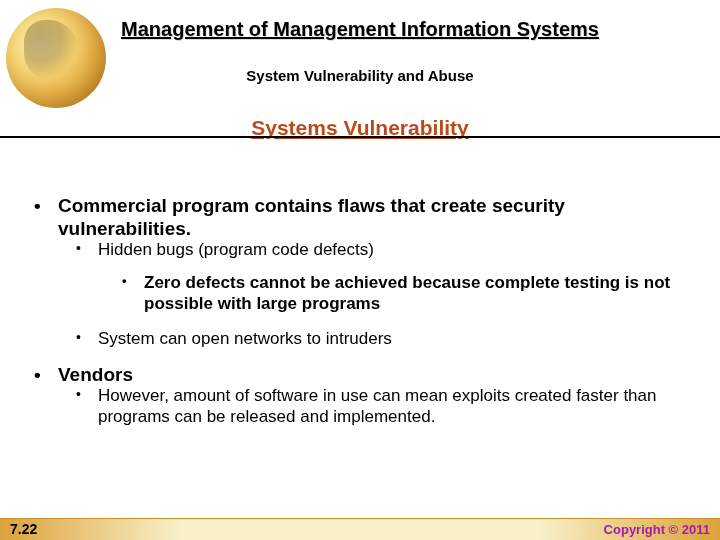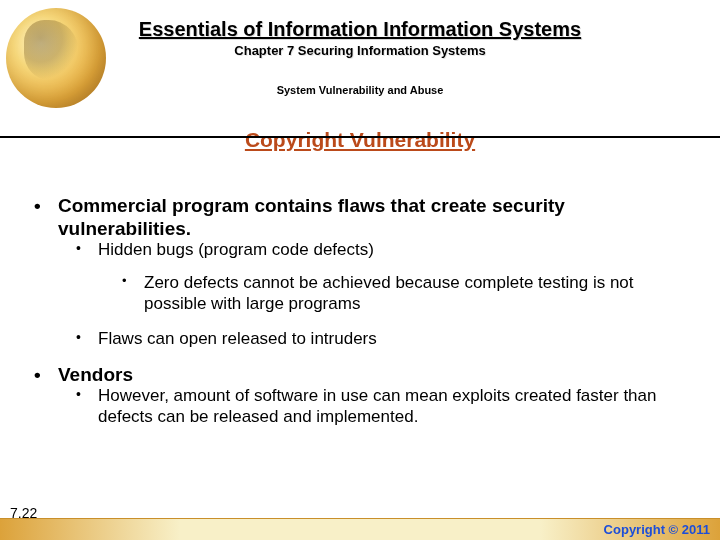--- a/index.html
+++ b/index.html
@@ -44,21 +44,21 @@
     text-shadow: 1px 1px 0 rgba(0,0,0,0.15);
   }
   .chapter {
     font-size: 13px;
     font-weight: bold;
     color: #000;
     margin-top: 2px;
     text-shadow: 1px 1px 0 rgba(0,0,0,0.1);
   }
   .section {
-    font-size: 11px;
+    font-size: 15px;
     font-weight: bold;
     color: #000;
     margin-top: 26px;
   }
   .rule {
     position: absolute;
     left: 0; right: 0;
     top: 136px;
     border: none;
     border-top: 2px solid #000;
@@ -81,87 +81,86 @@
     color: #000;
     line-height: 1.22;
   }
   ul { list-style: none; }
   .lvl1 > li { padding-left: 28px; position: relative; margin-bottom: 12px; font-weight: bold; font-size: 19px; }
   .lvl1 > li::before { content: "•"; position: absolute; left: 4px; top: 0; }
   .lvl2 { }
   .lvl2 > li { padding-left: 40px; position: relative; margin-bottom: 14px; font-weight: normal; font-size: 17px; }
   .lvl2 > li::before { content: "•"; position: absolute; left: 18px; top: 0; font-size: 14px; }
   .lvl3 { margin-top: 12px; }
-  .lvl3 > li { padding-left: 46px; position: relative; margin-bottom: 10px; font-weight: normal; font-size: 17px; }
+  .lvl3 > li { padding-left: 46px; position: relative; margin-bottom: 10px; font-weight: bold; font-size: 17px; }
   .lvl3 > li::before { content: "•"; position: absolute; left: 24px; top: 0; font-size: 13px; }
   .footer-bar {
     position: absolute;
     left: 0; bottom: 0;
     width: 720px;
     height: 22px;
     background: linear-gradient(90deg, #dca23a 0%, #f8f0c8 25%, #f8f0c8 75%, #dca23a 100%);
     border-top: 1px solid #c98f2a;
   }
   .page-num {
     position: absolute;
     left: 10px;
-    bottom: 19px;
+    bottom: 3px;
     font-size: 14px;
-    font-weight: normal;
+    font-weight: bold;
     color: #000;
     z-index: 3;
   }
   .copyright {
     position: absolute;
     right: 10px;
     bottom: 3px;
     font-size: 13px;
     font-weight: bold;
-    color: #1d4ed8;
+    color: #a21caf;
     z-index: 3;
   }
 </style>
 </head>
 <body>
 
 <div class="globe"></div>
 
 <div class="header">
-  <div class="title">Essentials of Information Information Systems</div>
-  <div class="chapter">Chapter 7 Securing Information Systems</div>
+  <div class="title">Management of Management Information Systems</div>
   <div class="section">System Vulnerability and Abuse</div>
 </div>
 
 <hr class="rule">
 
-<div class="slide-title">Copyright Vulnerability</div>
+<div class="slide-title">Systems Vulnerability</div>
 
 <div class="content">
   <ul class="lvl1">
     <li>
       <span>Commercial program contains flaws that create security vulnerabilities.</span>
       <ul class="lvl2">
         <li>
           <span>Hidden bugs (program code defects)</span>
           <ul class="lvl3">
             <li>
               <span>Zero defects cannot be achieved because complete testing is not possible with large programs</span>
             </li>
           </ul>
         </li>
         <li>
-          <span>Flaws can open released to intruders</span>
+          <span>System can open networks to intruders</span>
         </li>
       </ul>
     </li>
     <li>
       <span>Vendors</span>
       <ul class="lvl2">
         <li>
-          <span>However, amount of software in use can mean exploits created faster than defects can be released and implemented.</span>
+          <span>However, amount of software in use can mean exploits created faster than programs can be released and implemented.</span>
         </li>
       </ul>
     </li>
   </ul>
 </div>
 
 <div class="footer-bar"></div>
 <div class="page-num">7.22</div>
 <div class="copyright">Copyright © 2011</div>
 

